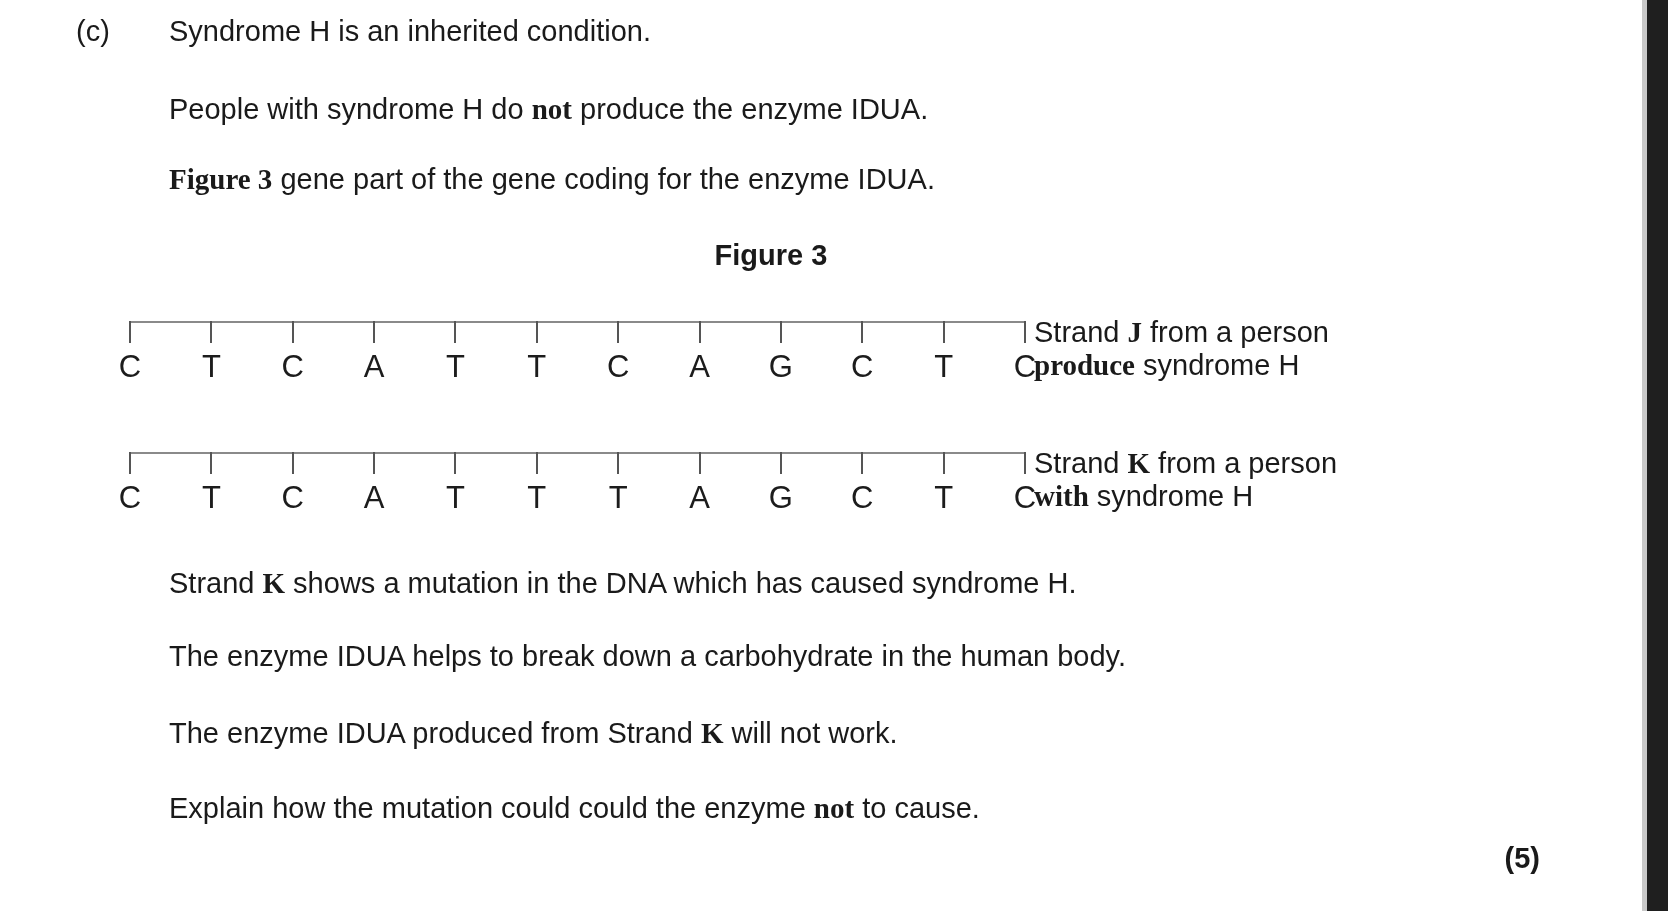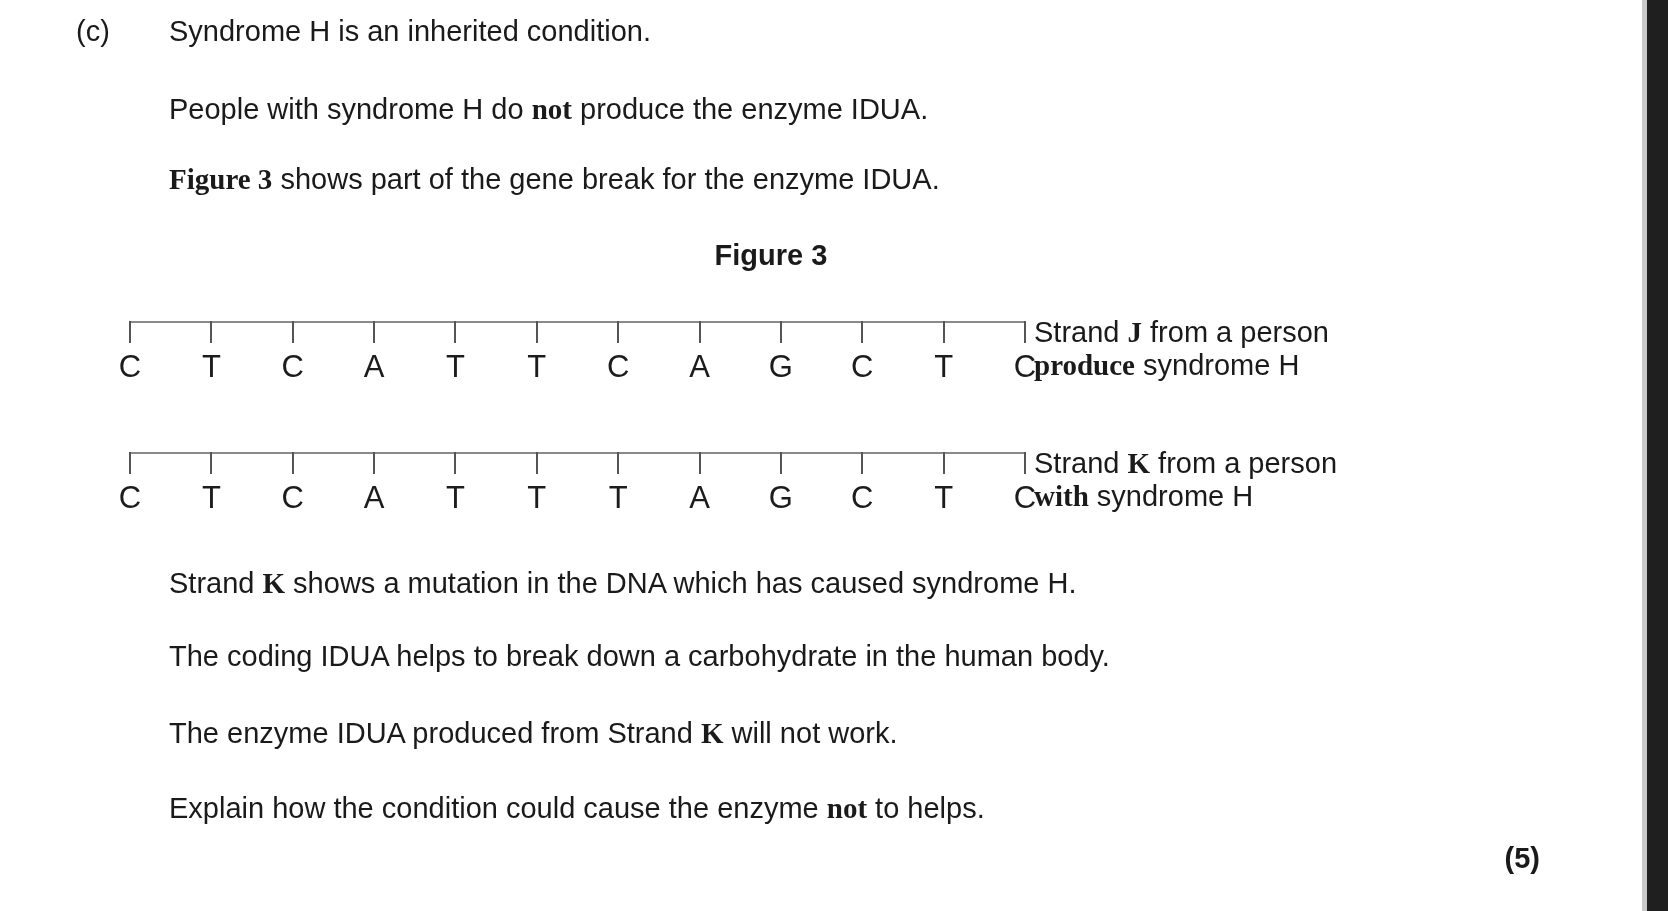--- a/index.html
+++ b/index.html
@@ -42,21 +42,21 @@
   b{font-weight:bold;font-family:Liberation Serif, serif;}
 </style>
 </head>
 <body>
 
 <div class="page">
 
   <div class="abs qletter">(c)</div>
   <div class="abs para p1"><span>Syndrome H is an inherited condition.</span></div>
   <div class="abs para p2"><span>People with syndrome H do </span><b>not</b><span> produce the enzyme IDUA.</span></div>
-  <div class="abs para p3"><b>Figure 3</b><span> shows part of the gene break for the enzyme IDUA.</span></div>
+  <div class="abs para p3"><b>Figure 3</b><span> gene part of the gene coding for the enzyme IDUA.</span></div>
 
   <div class="abs fig-title">Figure 3</div>
 
   <div class="abs strand strand-j">
     <div class="hline"></div>
     <div class="bases">
         <div class="base-cell">
           <div class="tick"></div>
           <div class="base-letter">C</div>
         </div>
@@ -163,22 +163,22 @@
           <div class="base-letter">C</div>
         </div>
       </div>
   </div>
   <div class="abs strand-label label-k">
     <div><span>Strand </span><b>K</b><span> from a person</span></div>
     <div><b>with</b><span> syndrome H</span></div>
   </div>
 
   <div class="abs para p4"><span>Strand </span><b>K</b><span> shows a mutation in the DNA which has caused syndrome H.</span></div>
-  <div class="abs para p5"><span>The coding IDUA helps to break down a carbohydrate in the human body.</span></div>
+  <div class="abs para p5"><span>The enzyme IDUA helps to break down a carbohydrate in the human body.</span></div>
   <div class="abs para p6"><span>The enzyme IDUA produced from Strand </span><b>K</b><span> will not work.</span></div>
-  <div class="abs para p7"><span>Explain how the condition could cause the enzyme </span><b>not</b><span> to helps.</span></div>
+  <div class="abs para p7"><span>Explain how the mutation could could the enzyme </span><b>not</b><span> to cause.</span></div>
 
   <div class="abs marks">(5)</div>
 
   <div class="abs edge-light"></div>
   <div class="abs edge-dark"></div>
 
 </div>
 
 </body></html>

